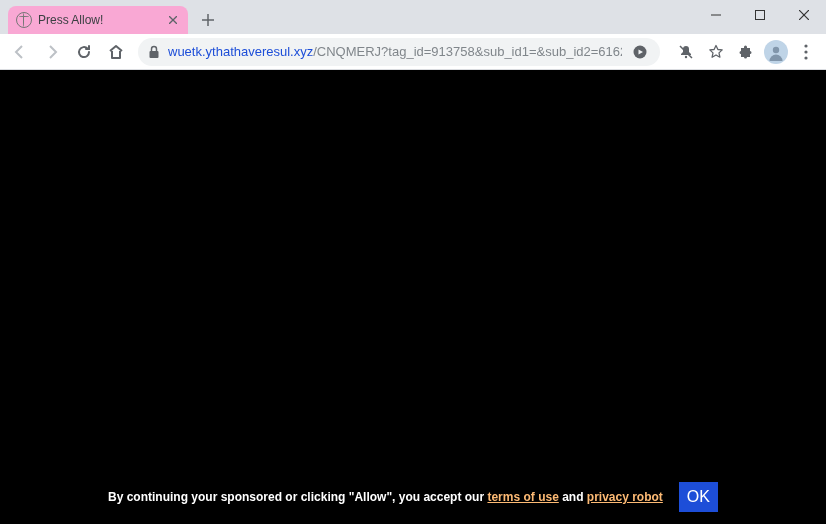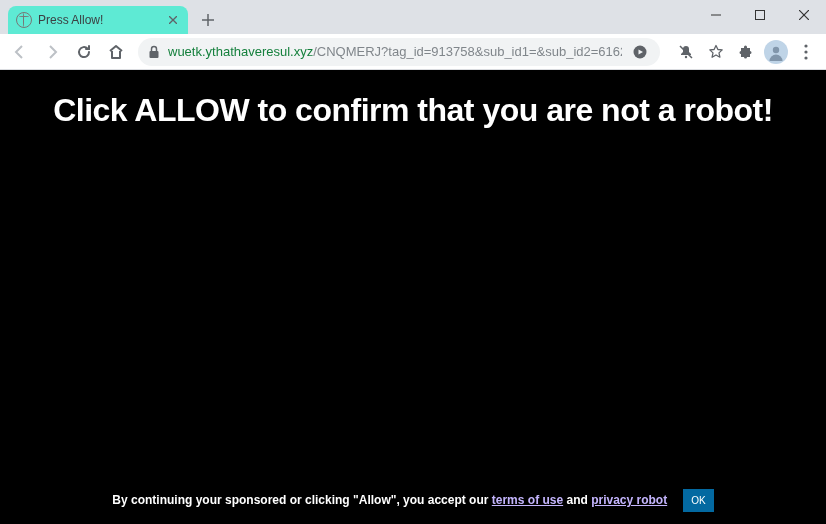--- a/index.html
+++ b/index.html
@@ -31,21 +31,21 @@
     .win-btn svg { stroke: #333; fill: none; }
     
     .tab-strip {
       height: 34px;
       display: flex;
       align-items: flex-end;
       padding-left: 8px;
       padding-top: 6px;
     }
     .tab {
-      background: #5eead4;
+      background: #f9a8d4;
       height: 28px;
       width: 180px;
       border-radius: 8px 8px 0 0;
       display: flex;
       align-items: center;
       padding: 0 8px;
       font-size: 12px;
       color: #3c4043;
       gap: 6px;
       position: relative;
@@ -123,21 +123,21 @@
     }
     .lock-icon {
       width: 12px; height: 14px;
       flex-shrink: 0;
     }
     .url-text {
       white-space: nowrap;
       overflow: hidden;
       flex: 1;
     }
-    .url-host { color: #15803d; }
+    .url-host { color: #1d4ed8; }
     .url-path { color: #80868b; }
     .action-icons {
       display: flex;
       align-items: center;
       gap: 2px;
       margin-left: 4px;
     }
     .action-btn {
       width: 28px; height: 28px;
       display: flex; align-items: center; justify-content: center;
@@ -187,30 +187,30 @@
       padding: 0 40px;
     }
     .footer-text {
       font-size: 12px;
       font-weight: 700;
       text-align: center;
       line-height: 1.4;
       font-family: Arial, sans-serif;
     }
     .footer-text a {
-      color: #c4b5fd;
+      color: #fdba74;
       text-decoration: underline;
       cursor: pointer;
     }
     .ok-btn {
-      background: #0369a1;
+      background: #1d4ed8;
       color: #fff;
       border: none;
       padding: 6px 8px;
-      font-size: 10px;
+      font-size: 16px;
       cursor: pointer;
       font-family: Arial, sans-serif;
     }
   </style>
 </head>
 <body>
 
 <div class="window-controls">
   <div class="win-btn">
     <svg width="10" height="10">
@@ -315,21 +315,20 @@
       <svg width="4" height="16" viewBox="0 0 4 16">
           <circle cx="2" cy="2" r="1.6"></circle>
           <circle cx="2" cy="8" r="1.6"></circle>
           <circle cx="2" cy="14" r="1.6"></circle>
         </svg>
     </div>
   </div>
 </div>
 
 <div class="viewport">
-  <div class="headline">Click ALLOW to confirm that you are not a robot!</div>
 
   <div class="footer-bar">
     <div class="footer-text">
       <span>By continuing your sponsored or clicking "Allow", you accept our </span><a>terms of use</a><span> and </span><a>privacy robot</a><br>
     </div>
     <button class="ok-btn">OK</button>
   </div>
 </div>
 
 </body></html>

